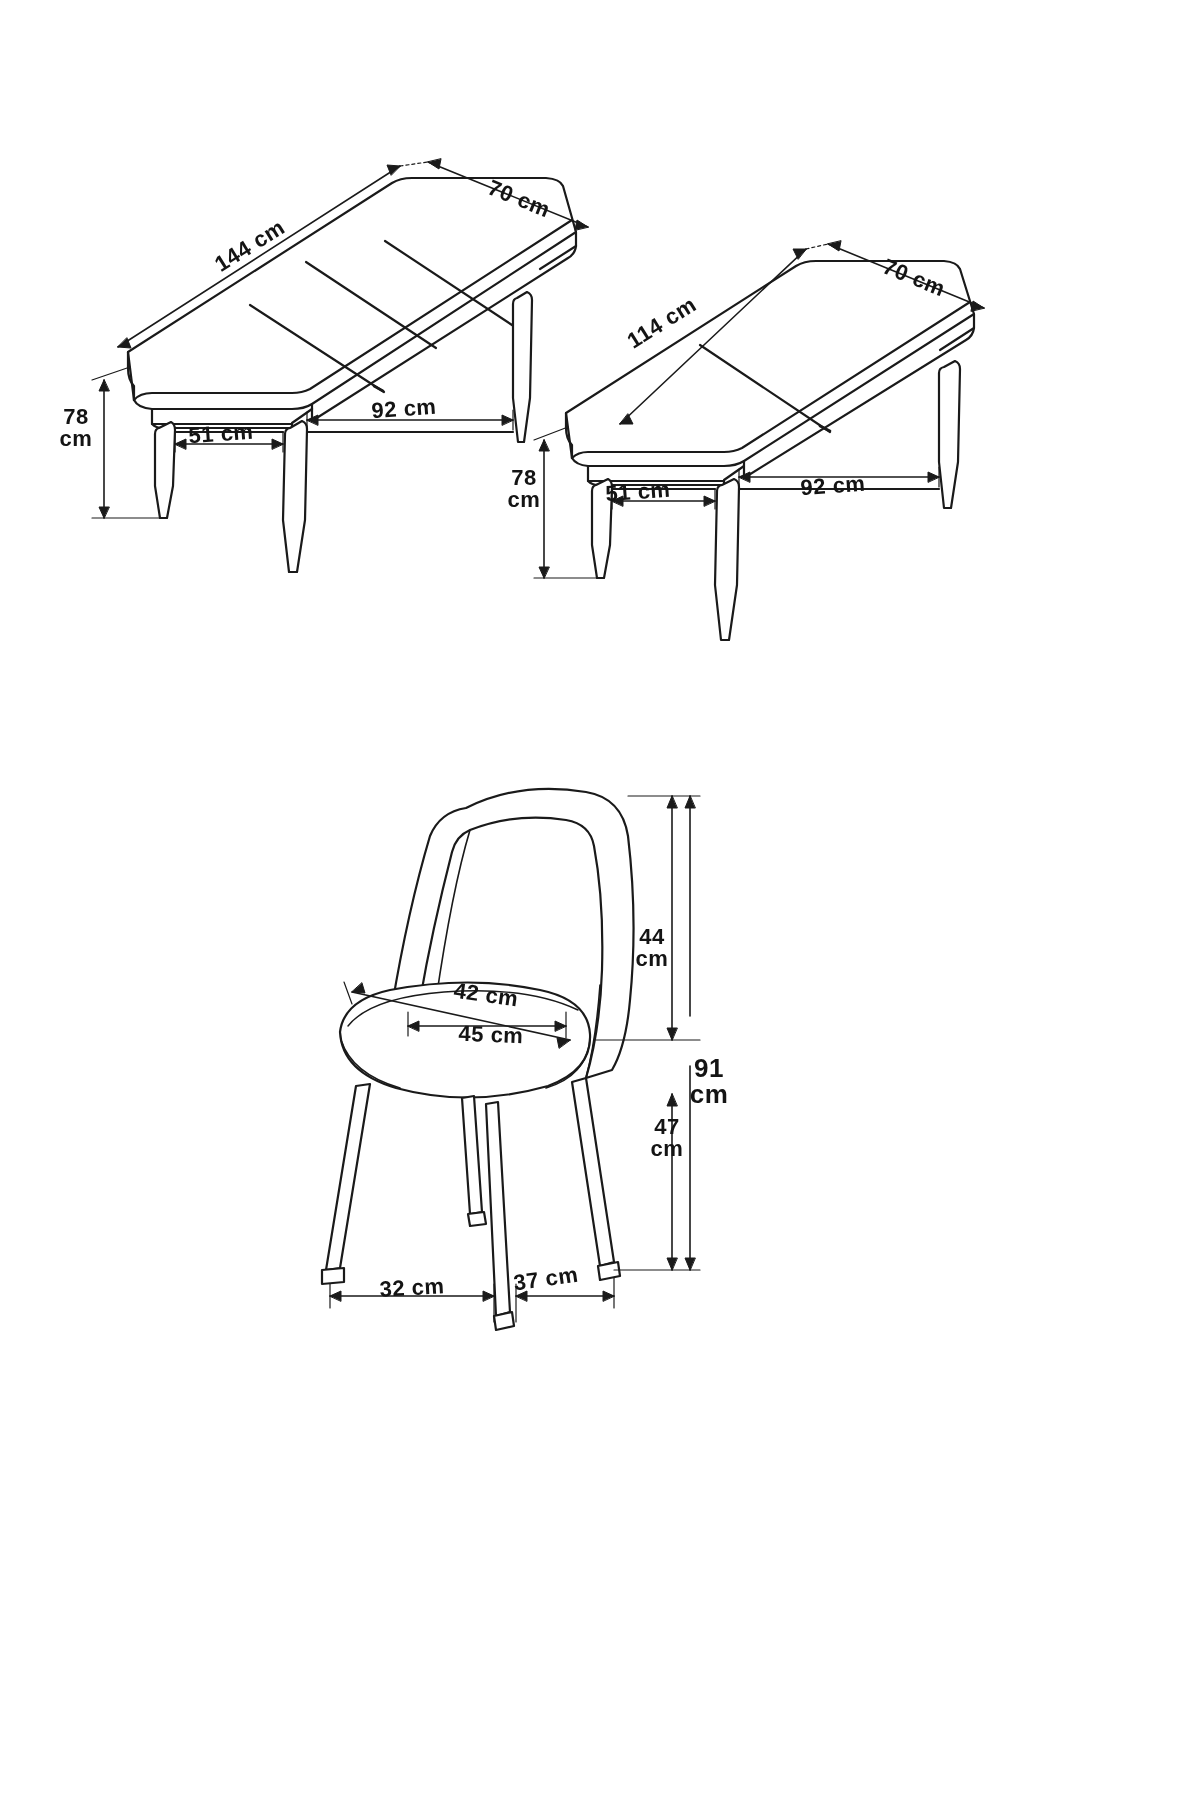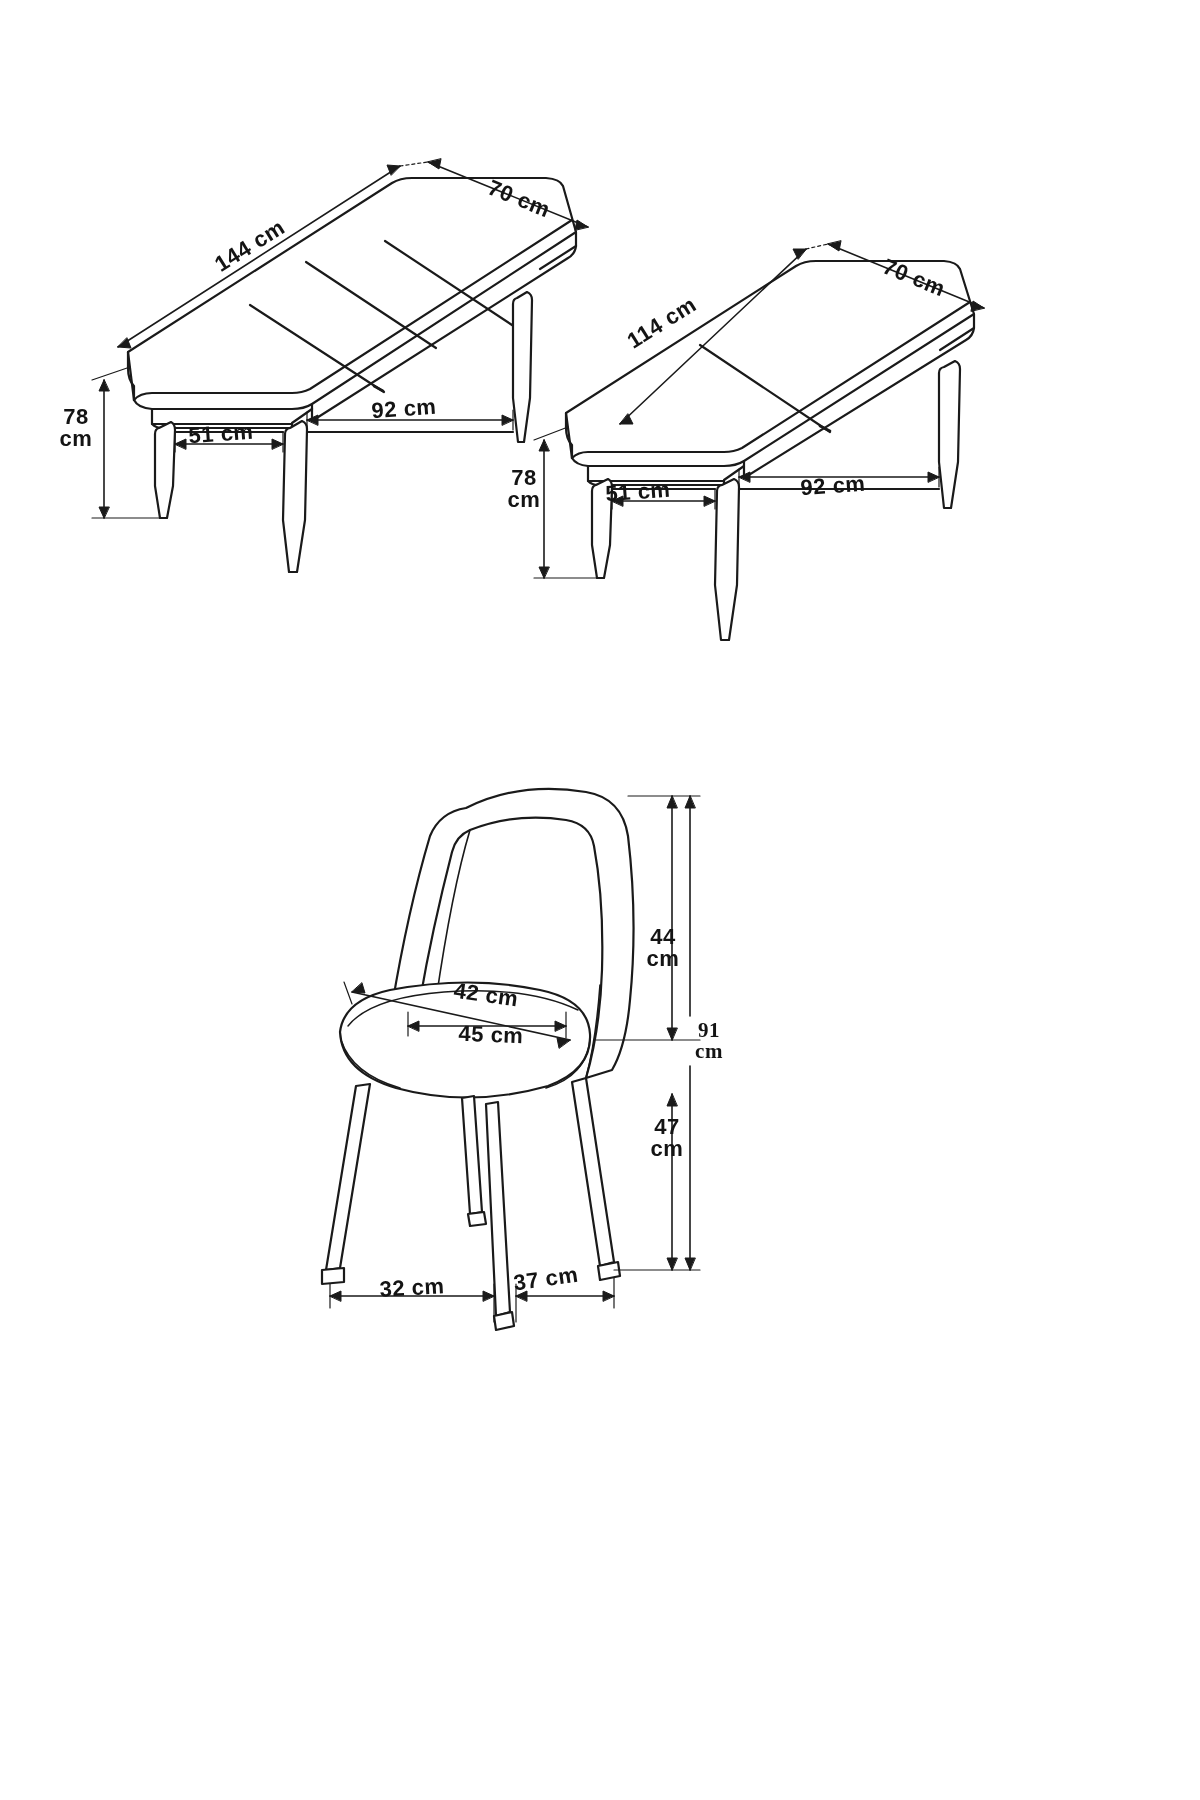--- a/index.html
+++ b/index.html
@@ -229,24 +229,24 @@
 
 <div class="dim-label center" style="left:914px; top:278px; font-size:22px; transform:translate(-50%,-50%) rotate(22deg);">70 cm</div>
 
 <div class="dim-label center" style="left:524px; top:489px; font-size:22px;">78
 cm</div>
 
 <div class="dim-label center" style="left:638px; top:492px; font-size:22px; transform:translate(-50%,-50%) rotate(-4deg);">51 cm</div>
 
 <div class="dim-label center" style="left:833px; top:486px; font-size:22px; transform:translate(-50%,-50%) rotate(-4deg);">92 cm</div>
 
-<div class="dim-label center" style="left:652px; top:948px; font-size:22px;margin-left:11px;">44
-cm</div>
-
-<div class="dim-label center" style="left:709px; top:1041px; font-size:21px;font-family:Liberation Serif, serif;">91
+<div class="dim-label center" style="left:652px; top:948px; font-size:22px;">44
+cm</div>
+
+<div class="dim-label center" style="left:709px; top:1081px; font-size:26px;">91
 cm</div>
 
 <div class="dim-label center" style="left:652px; top:1138px; font-size:22px;margin-left:15px;">47
 cm</div>
 
 <div class="dim-label center" style="left:486px; top:995px; font-size:22px; transform:translate(-50%,-50%) rotate(8deg);">42 cm</div>
 
 <div class="dim-label center" style="left:491px; top:1035px; font-size:22px; transform:translate(-50%,-50%) rotate(2deg);">45 cm</div>
 
 <div class="dim-label center" style="left:412px; top:1288px; font-size:22px; transform:translate(-50%,-50%) rotate(-3deg);">32 cm</div>

